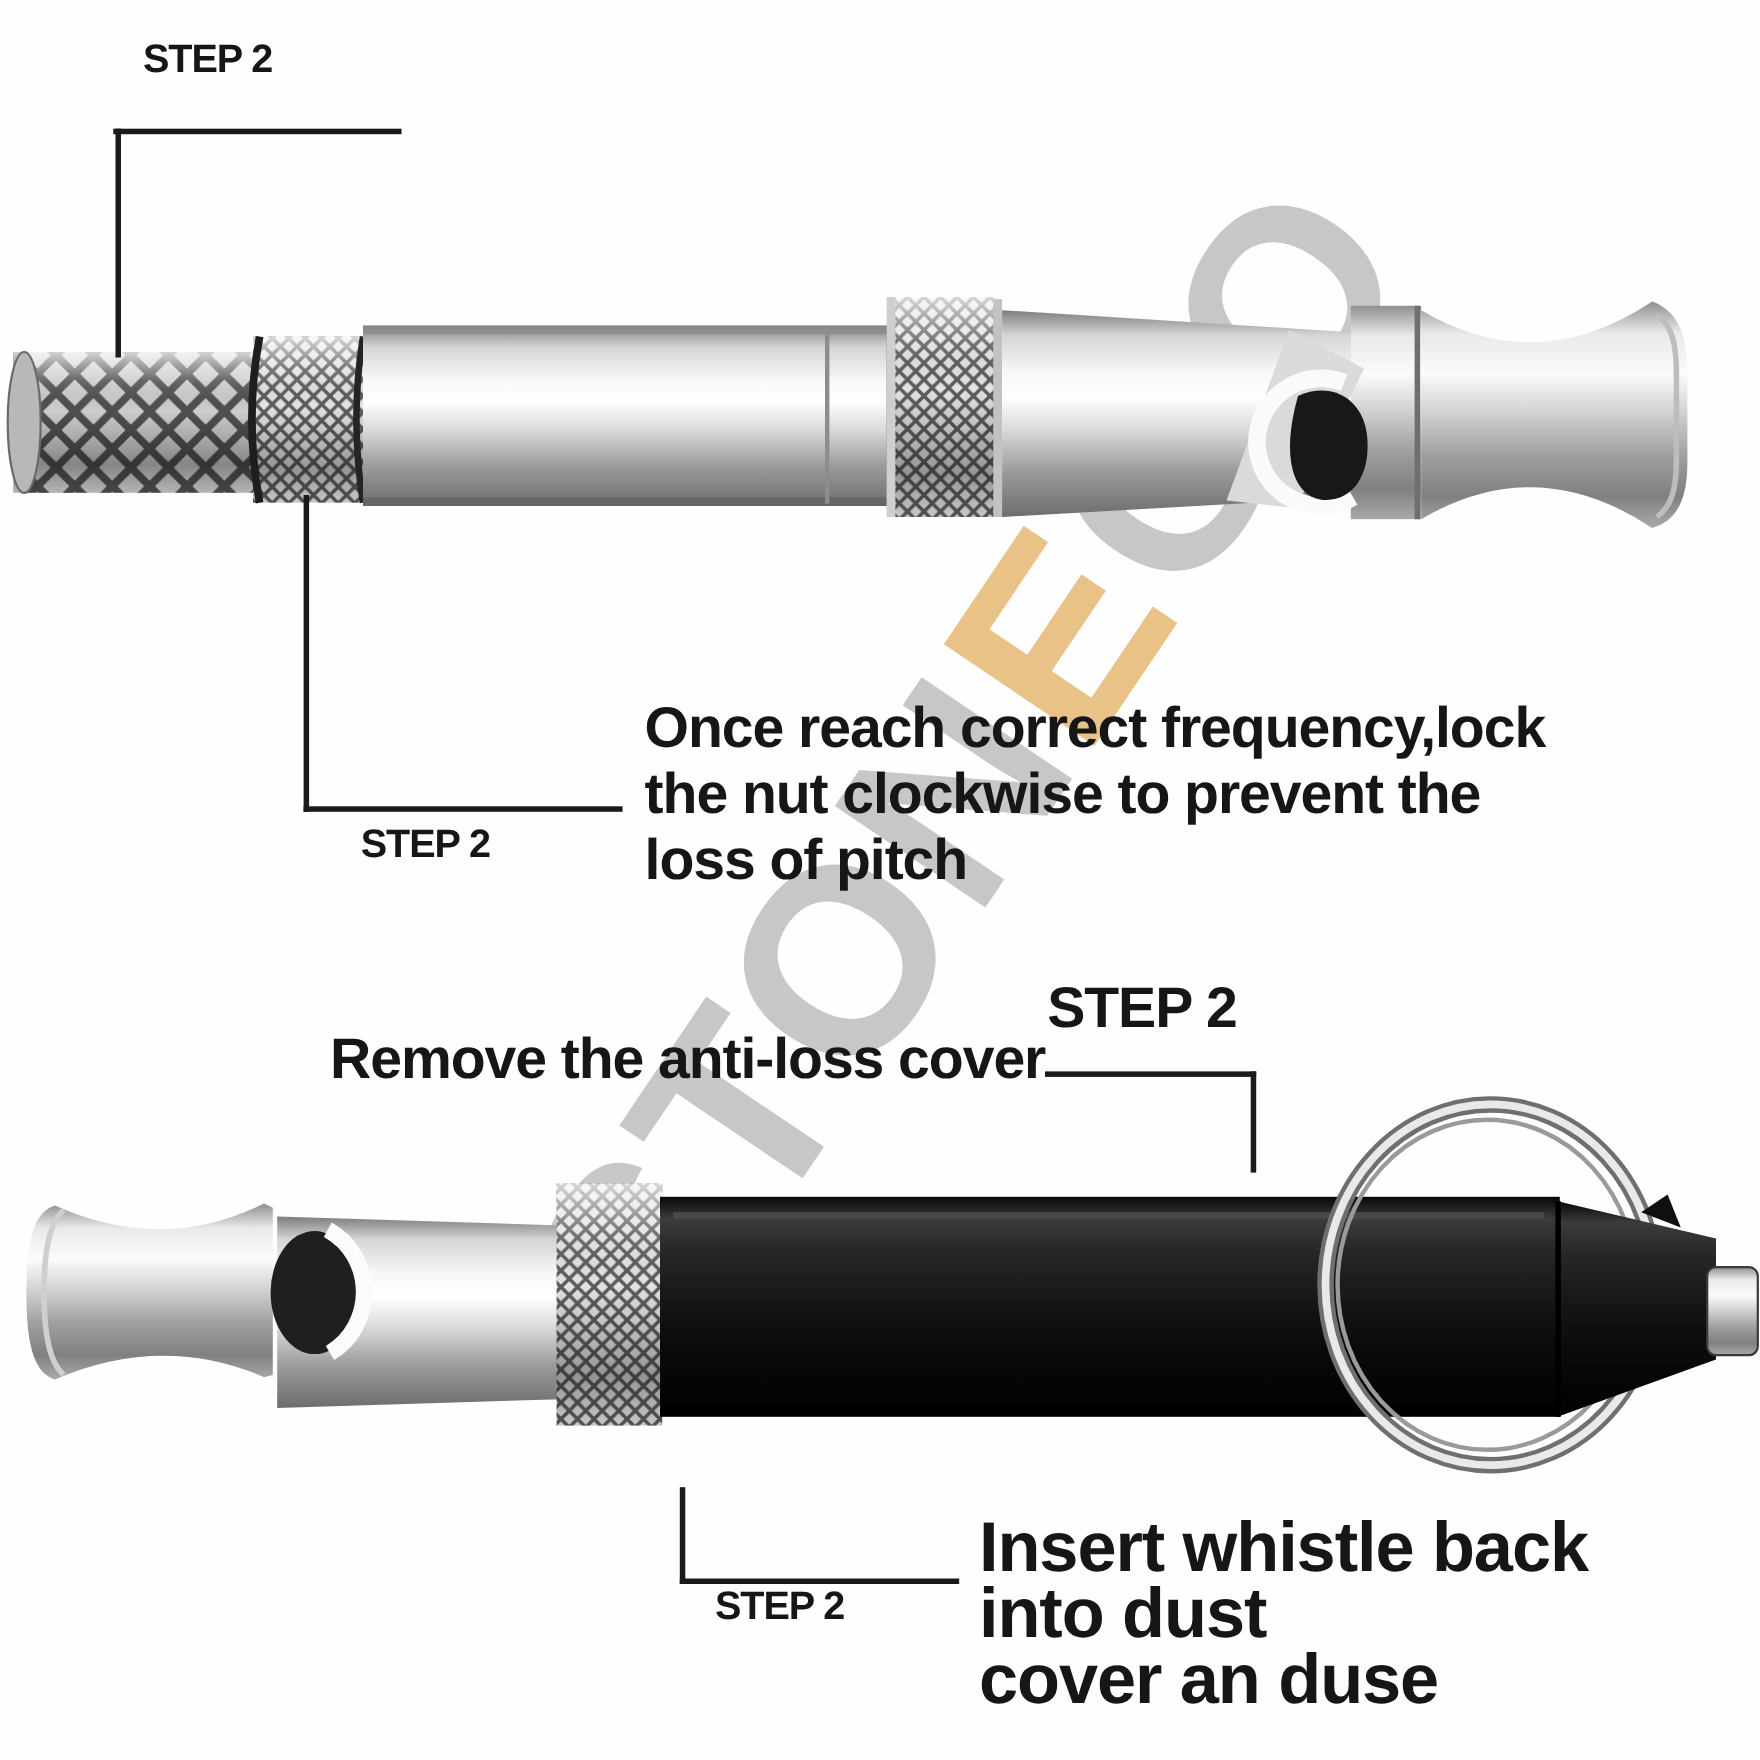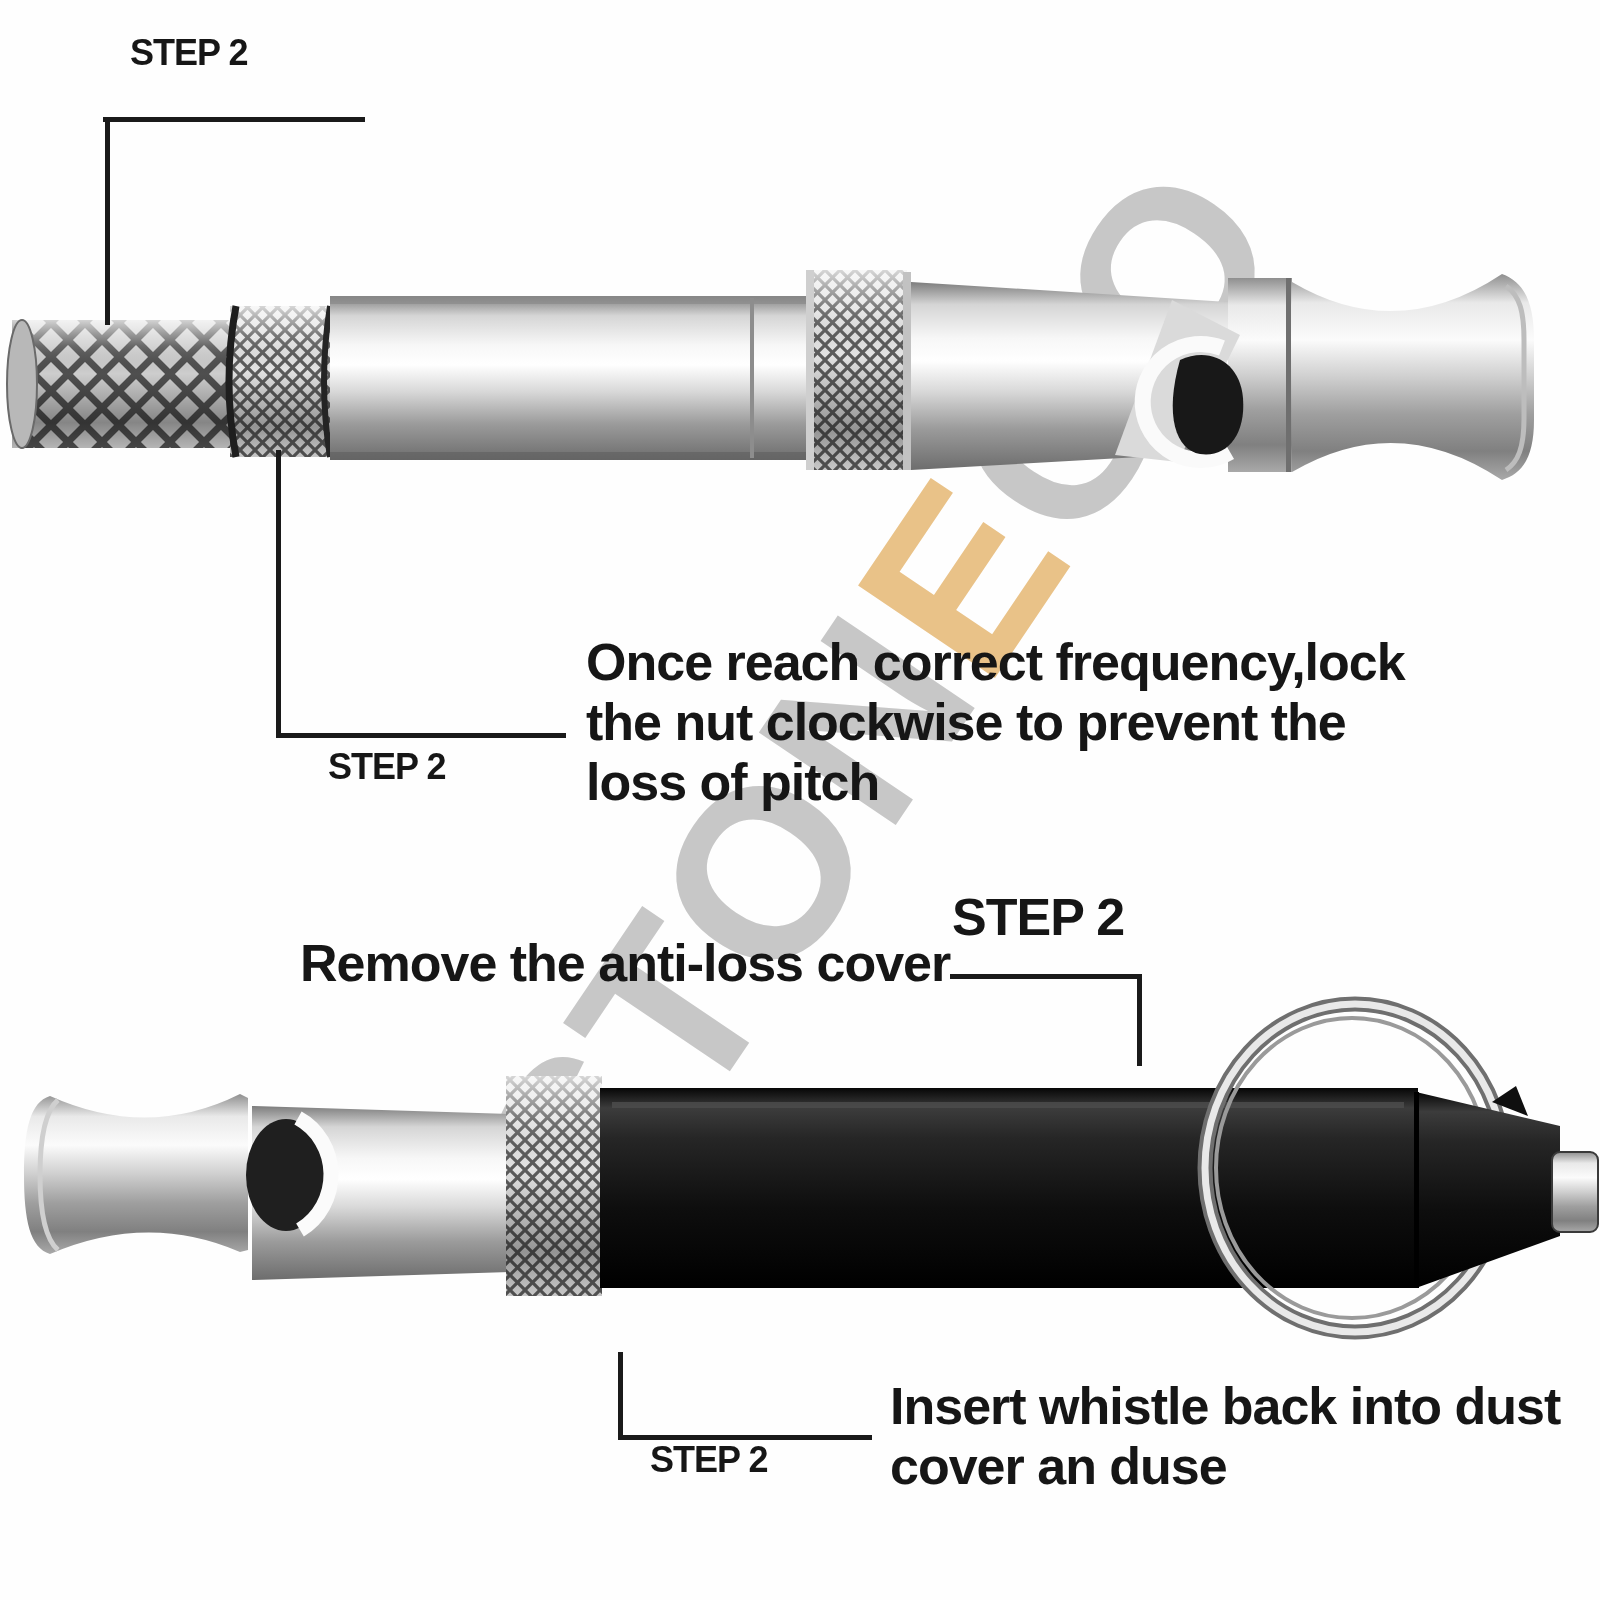--- a/index.html
+++ b/index.html
@@ -178,16 +178,16 @@
   <div class="anno step-text" style="left:586px;top:632px;width:900px;font-size:52px;line-height:60px;">Once reach correct frequency,lock
 the nut clockwise to prevent the
 loss of pitch</div>
   <div class="anno step-label" style="left:952px;top:890px;font-size:52px;">STEP 2</div>
   <div class="leader" style="left:950px;top:974px;width:192px;height:5px;"></div>
   <div class="leader" style="left:1137px;top:974px;width:5px;height:92px;"></div>
 
   <div class="leader" style="left:618px;top:1352px;width:5px;height:88px;"></div>
   <div class="leader" style="left:618px;top:1435px;width:254px;height:5px;"></div>
   <div class="anno step-label" style="left:650px;top:1441px;">STEP 2</div>
-  <div class="anno step-text" style="left:890px;top:1376px;width:680px;font-size:52px;line-height:60px;">Insert whistle back into dust
+  <div class="anno step-text" style="left:890px;top:1376px;width:680px;font-size:64px;line-height:60px;">Insert whistle back into dust
 cover an duse</div>
 
 </div>
 
 </body></html>

